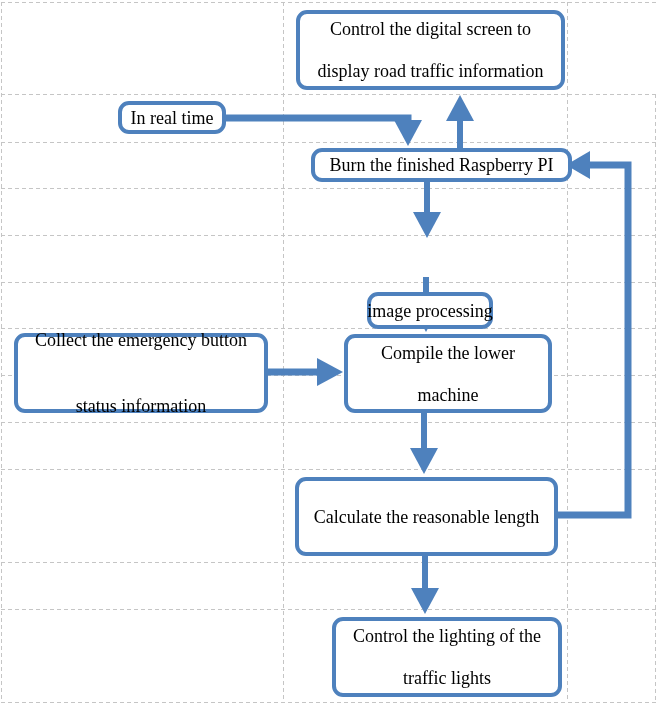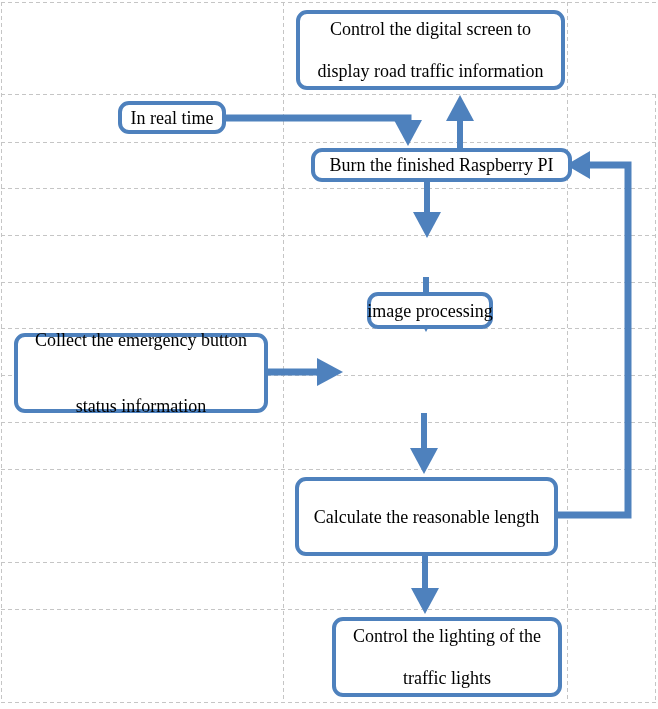--- a/index.html
+++ b/index.html
@@ -126,20 +126,24 @@
 
   <div class="node" style="left:367px; top:256px; width:126px; height:37px;margin-top:36px;">
     <span class="ln">image processing</span>
   </div>
 
   <div class="node" style="left:14px; top:333px; width:254px; height:80px;gap:24px;">
     <span class="ln">Collect the emergency button</span>
     <span class="ln">status information</span>
   </div>
 
+  <div class="node" style="left:344px; top:334px; width:208px; height:79px;">
+    <span class="ln">Compile the lower</span>
+    <span class="ln">machine</span>
+  </div>
 
   <div class="node" style="left:295px; top:477px; width:263px; height:79px;">
     <span class="ln">Calculate the reasonable length</span>
   </div>
 
   <div class="node" style="left:332px; top:617px; width:230px; height:80px;">
     <span class="ln">Control the lighting of the</span>
     <span class="ln">traffic lights</span>
   </div>
 

